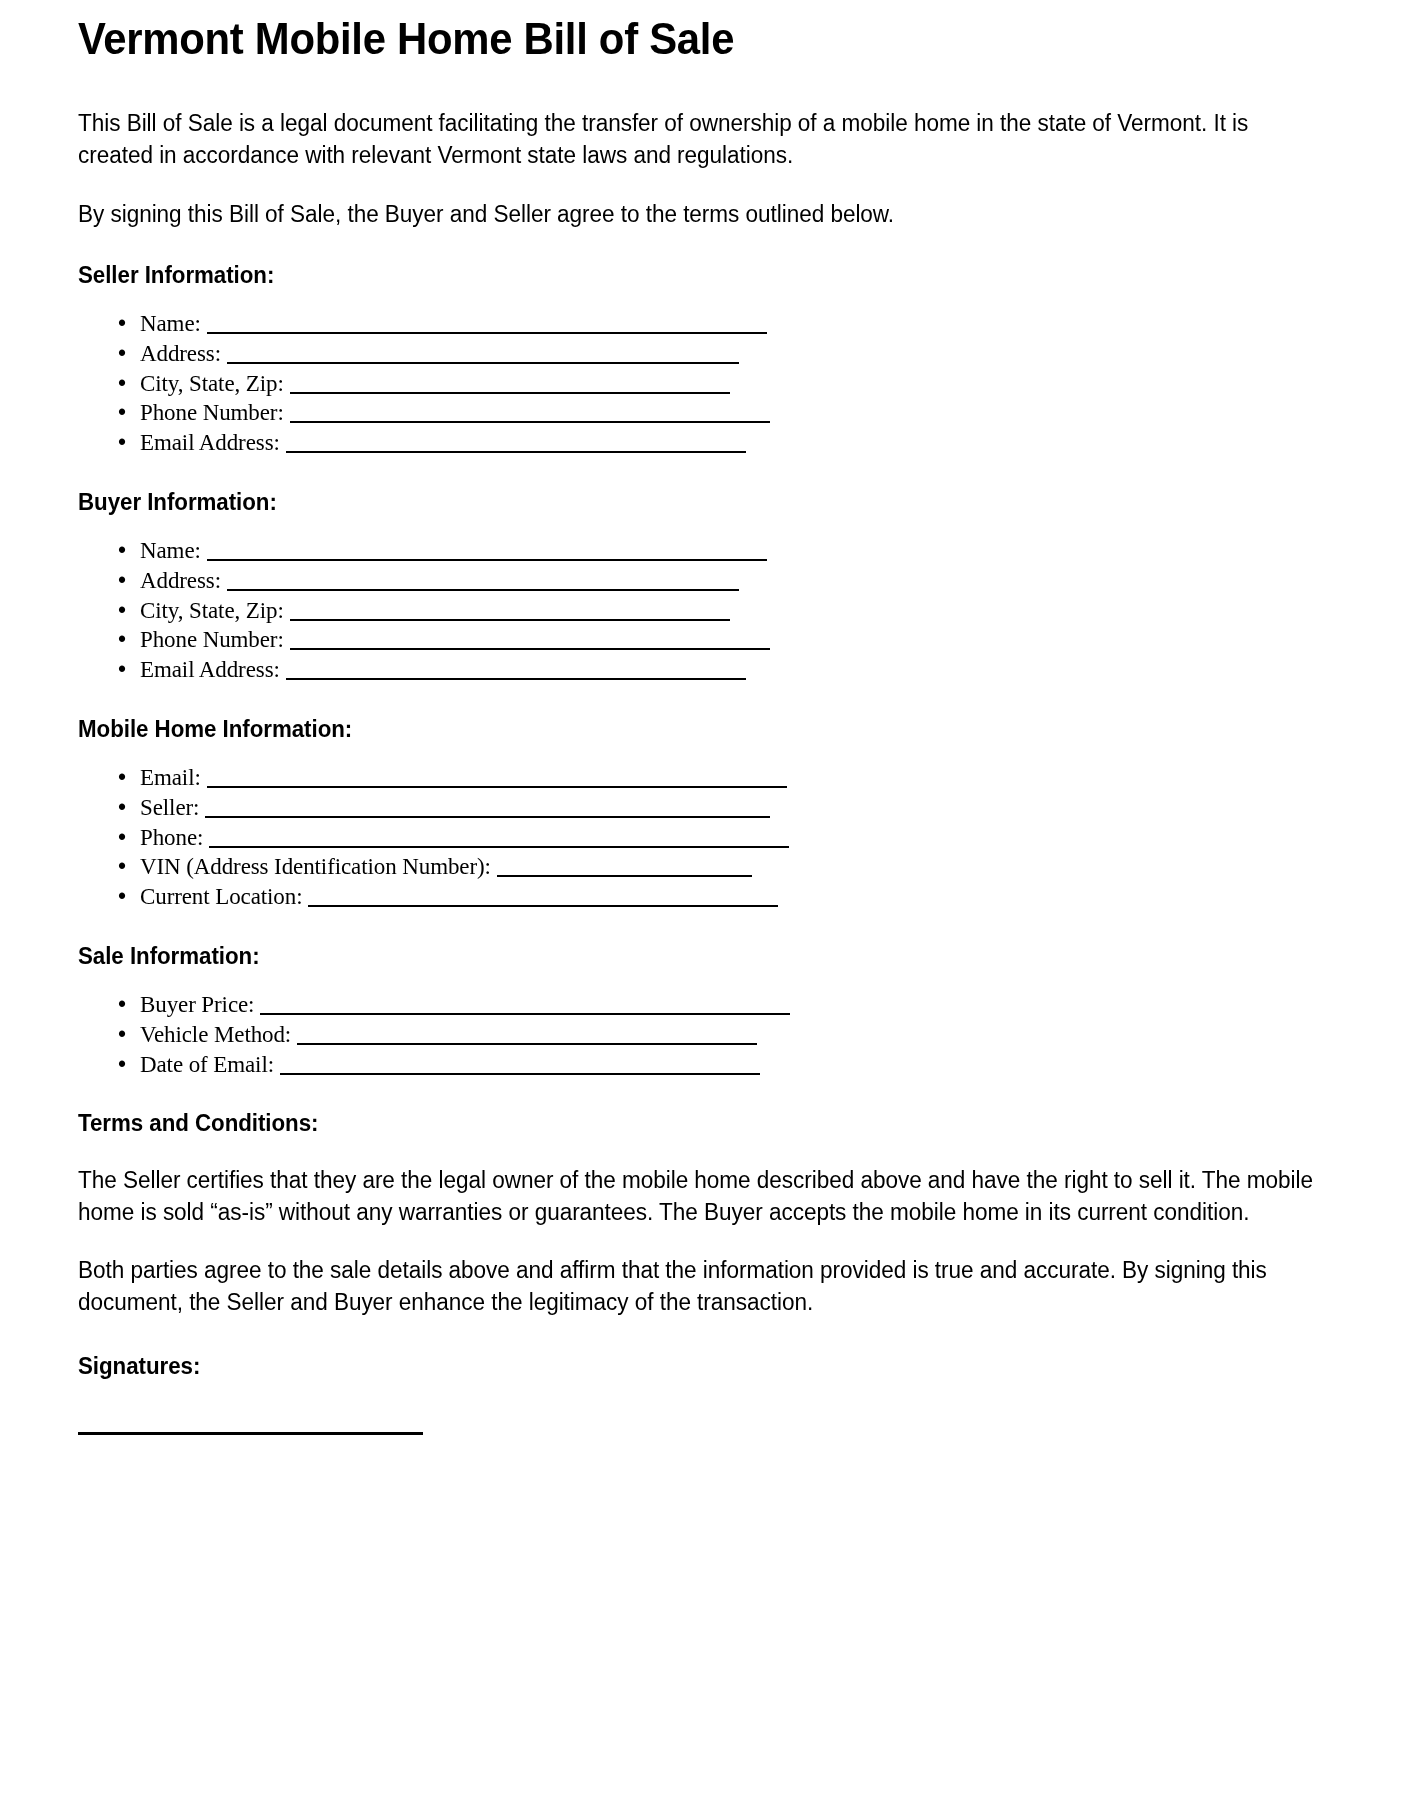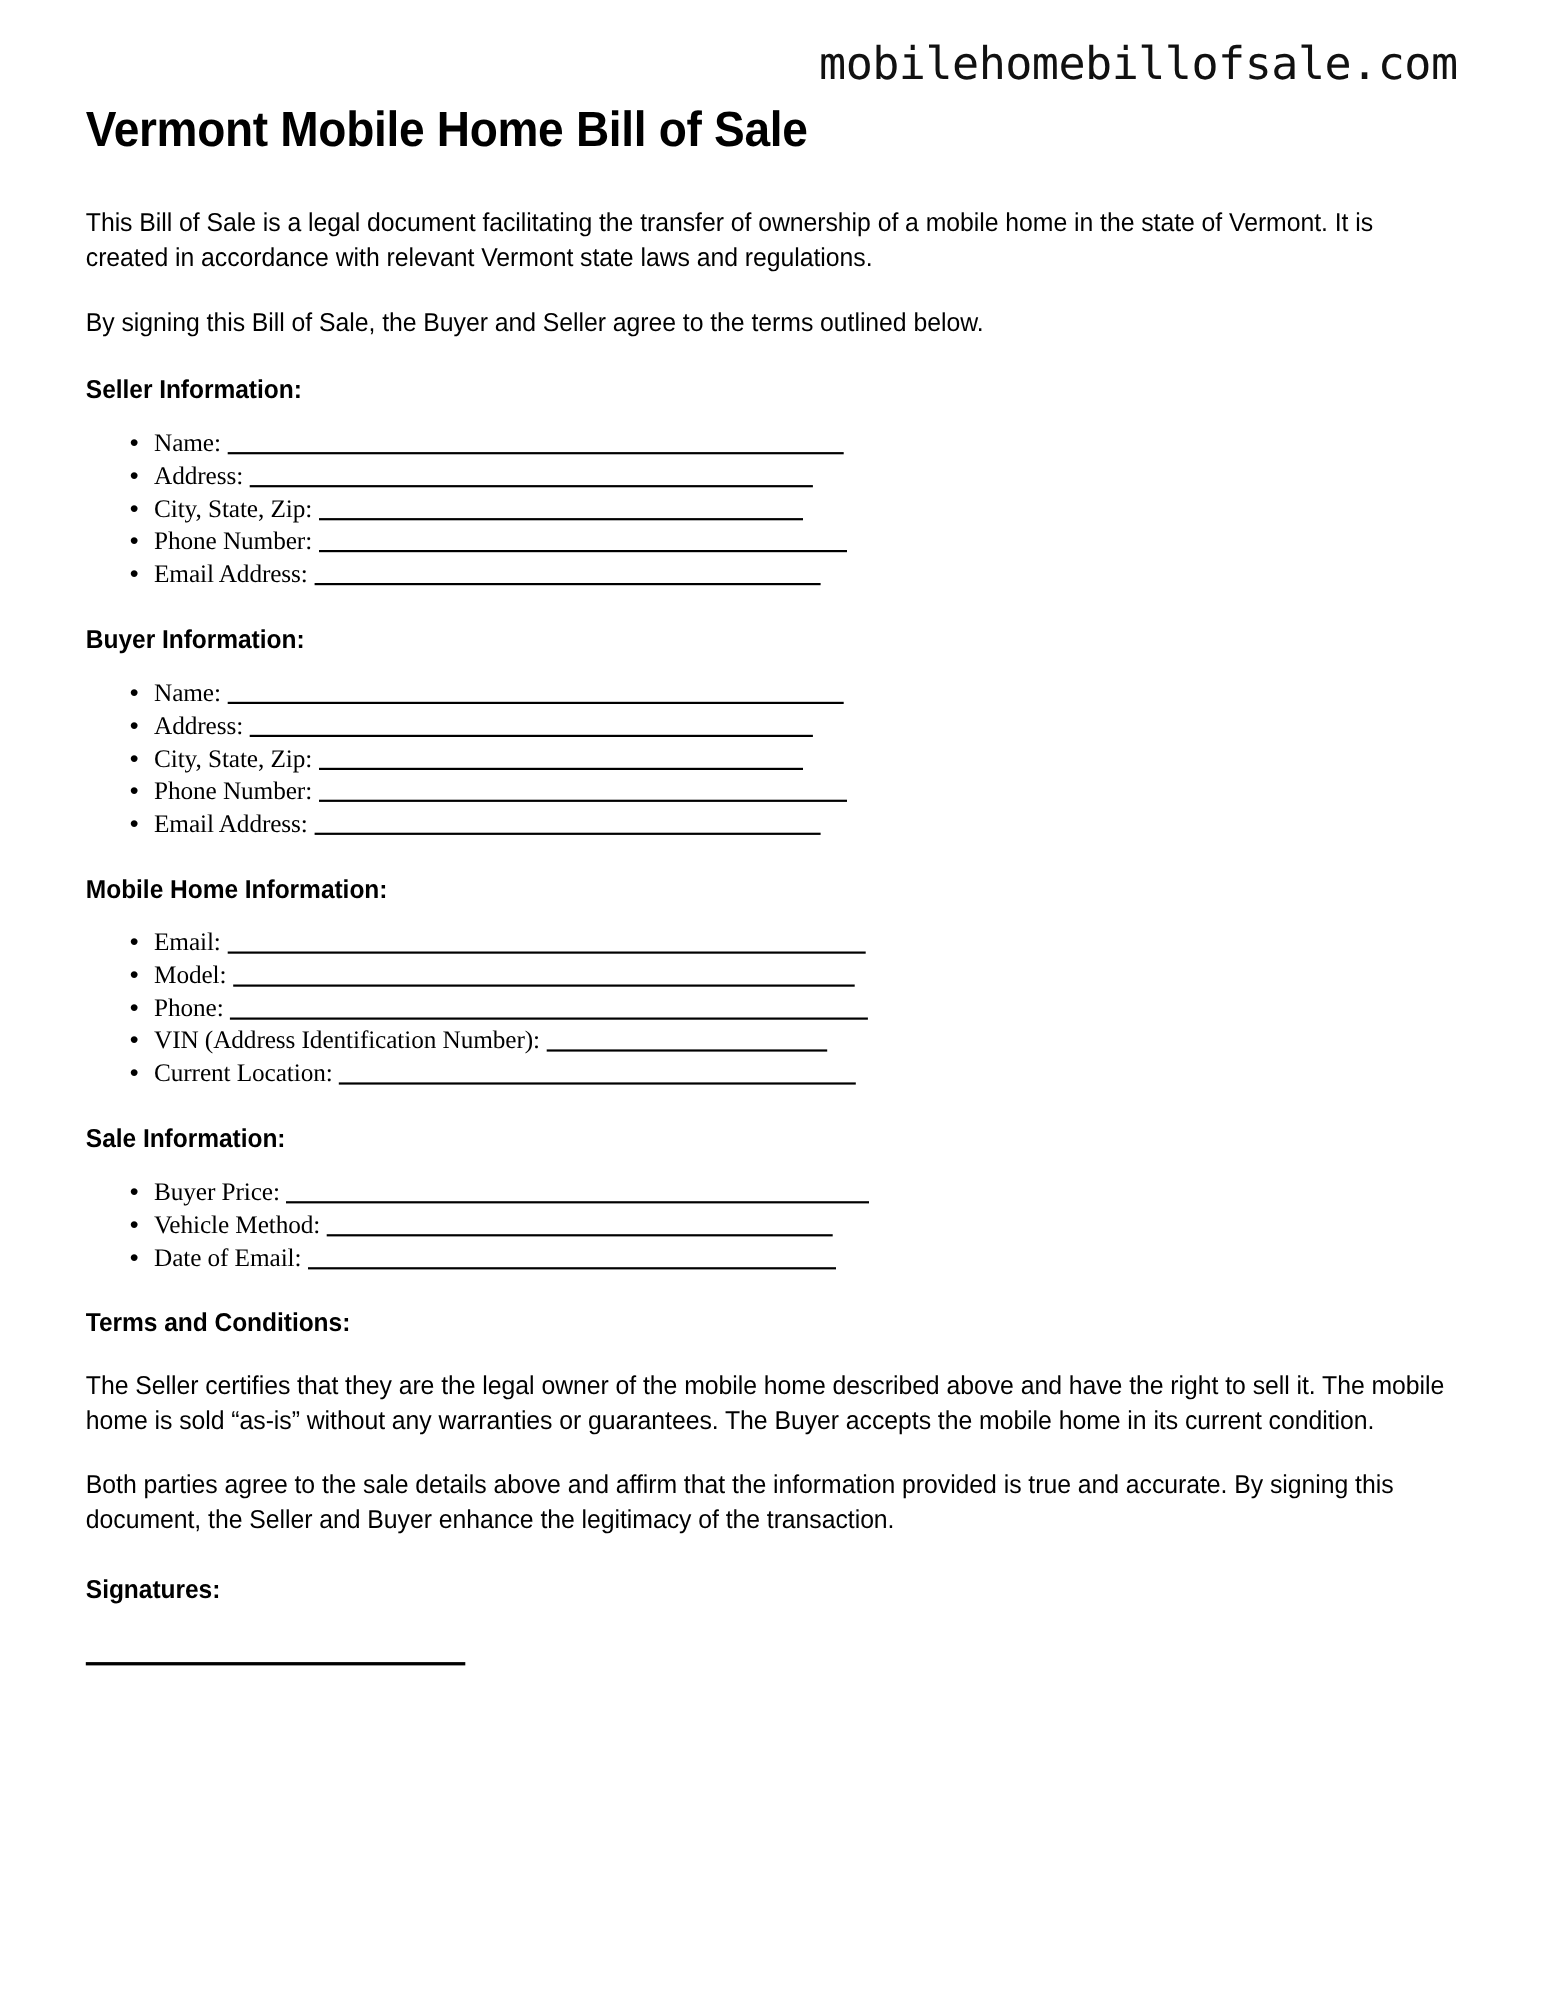--- a/index.html
+++ b/index.html
@@ -118,21 +118,20 @@
     width: 345px;
     border-bottom: 3px solid #000;
     height: 0;
   }
 </style>
 </head>
 <body>
 
 <div class="page">
 
-  <div class="site-domain">mobilehomebillofsale.com</div>
 
   <h1 class="doc-title">Vermont Mobile Home Bill of Sale</h1>
 
   <p class="para first">This Bill of Sale is a legal document facilitating the transfer of ownership of a mobile home in the state of Vermont. It is created in accordance with relevant Vermont state laws and regulations.</p>
 
   <p class="para gap">By signing this Bill of Sale, the Buyer and Seller agree to the terms outlined below.</p>
 
   <h2 class="section-heading">Seller Information:</h2>
   <ul class="field-list">
       <li><span class="bullet">•</span><span class="field-label">Name:</span><span class="fill" style="width: 560px;"></span></li>
@@ -147,21 +146,21 @@
       <li><span class="bullet">•</span><span class="field-label">Name:</span><span class="fill" style="width: 560px;"></span></li>
       <li><span class="bullet">•</span><span class="field-label">Address:</span><span class="fill" style="width: 512px;"></span></li>
       <li><span class="bullet">•</span><span class="field-label">City, State, Zip:</span><span class="fill" style="width: 440px;"></span></li>
       <li><span class="bullet">•</span><span class="field-label">Phone Number:</span><span class="fill" style="width: 480px;"></span></li>
       <li><span class="bullet">•</span><span class="field-label">Email Address:</span><span class="fill" style="width: 460px;"></span></li>
     </ul>
 
   <h2 class="section-heading">Mobile Home Information:</h2>
   <ul class="field-list">
       <li><span class="bullet">•</span><span class="field-label">Email:</span><span class="fill" style="width: 580px;"></span></li>
-      <li><span class="bullet">•</span><span class="field-label">Model:</span><span class="fill" style="width: 565px;"></span></li>
+      <li><span class="bullet">•</span><span class="field-label">Seller:</span><span class="fill" style="width: 565px;"></span></li>
       <li><span class="bullet">•</span><span class="field-label">Phone:</span><span class="fill" style="width: 580px;"></span></li>
       <li><span class="bullet">•</span><span class="field-label">VIN (Address Identification Number):</span><span class="fill" style="width: 255px;"></span></li>
       <li><span class="bullet">•</span><span class="field-label">Current Location:</span><span class="fill" style="width: 470px;"></span></li>
     </ul>
 
   <h2 class="section-heading">Sale Information:</h2>
   <ul class="field-list">
       <li><span class="bullet">•</span><span class="field-label">Buyer Price:</span><span class="fill" style="width: 530px;"></span></li>
       <li><span class="bullet">•</span><span class="field-label">Vehicle Method:</span><span class="fill" style="width: 460px;"></span></li>
       <li><span class="bullet">•</span><span class="field-label">Date of Email:</span><span class="fill" style="width: 480px;"></span></li>

